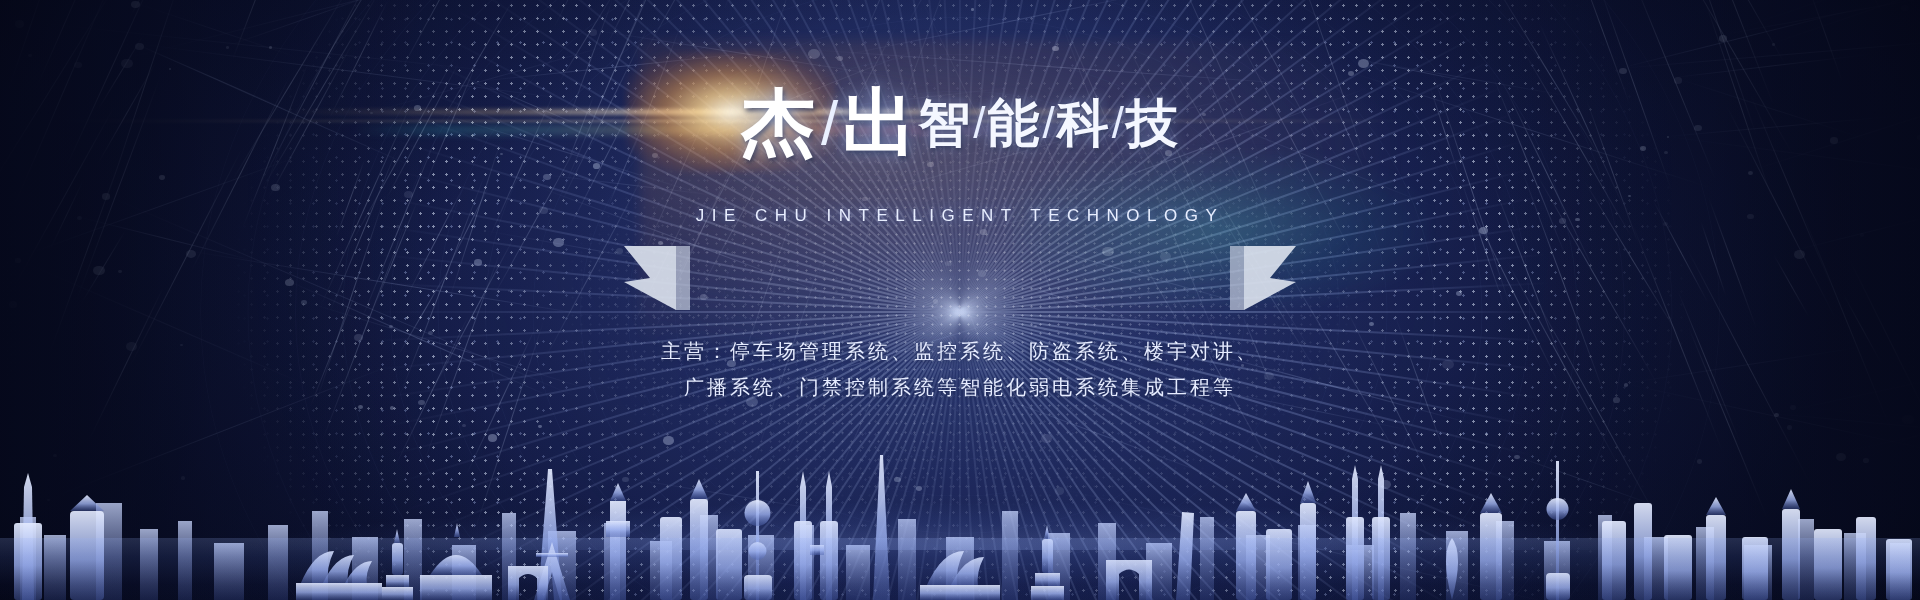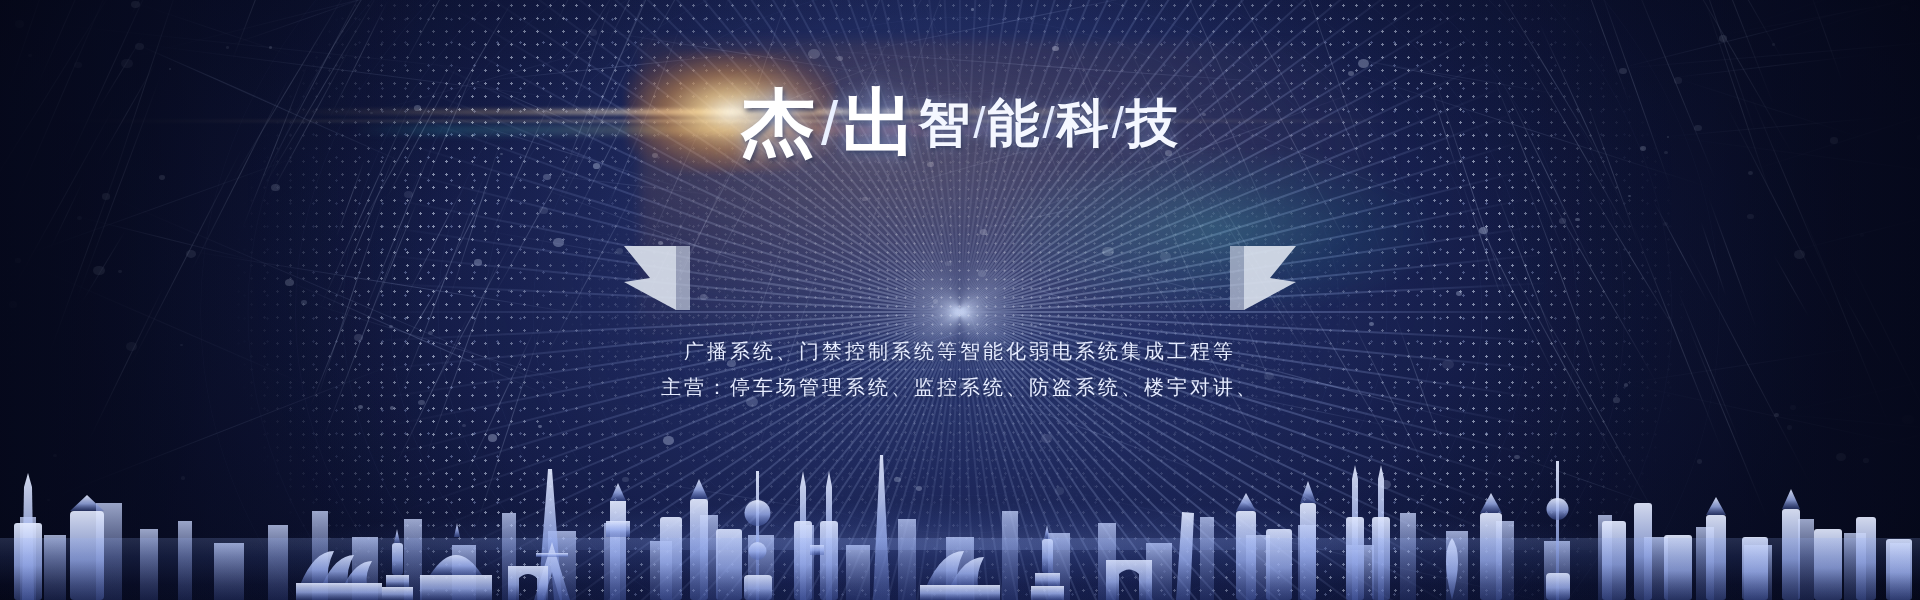--- a/index.html
+++ b/index.html
@@ -853,35 +853,36 @@
     </svg>
     <div class="water"></div>
   </div>
 
   <div class="content">
 
     <div class="headline">
       <span class="big">杰</span><span class="sep">/</span><span class="big">出</span><span class="mid">智</span><span class="sep-sm">/</span><span class="mid">能</span><span class="sep-sm">/</span><span class="mid">科</span><span class="sep-sm">/</span><span class="mid">技</span>
     </div>
 
+    <div class="eng">JIE CHU INTELLIGENT TECHNOLOGY</div>
 
     <div class="ribbon">
       <div class="ribbon-tail left">
         <svg viewBox="0 0 66 72" preserveAspectRatio="none">
           <polygon points="0,4 52,4 52,36 52,68 0,40 26,36" fill="#d9dfeb" opacity=".92"></polygon>
           <polygon points="52,4 66,4 66,68 52,68" fill="#b9c2d6" opacity=".75"></polygon>
         </svg>
       </div>
       <div class="ribbon-tail right">
         <svg viewBox="0 0 66 72" preserveAspectRatio="none">
           <polygon points="66,4 14,4 14,36 14,68 66,40 40,36" fill="#d9dfeb" opacity=".92"></polygon>
           <polygon points="14,4 0,4 0,68 14,68" fill="#b9c2d6" opacity=".75"></polygon>
         </svg>
       </div>
     </div>
 
     <div class="desc">
+      <div>主营：停车场管理系统、监控系统、防盗系统、楼宇对讲、</div>
       <div>广播系统、门禁控制系统等智能化弱电系统集成工程等</div>
-      <div>主营：停车场管理系统、监控系统、防盗系统、楼宇对讲、</div>
     </div>
 
   </div>
 </div>
 
 </body></html>

